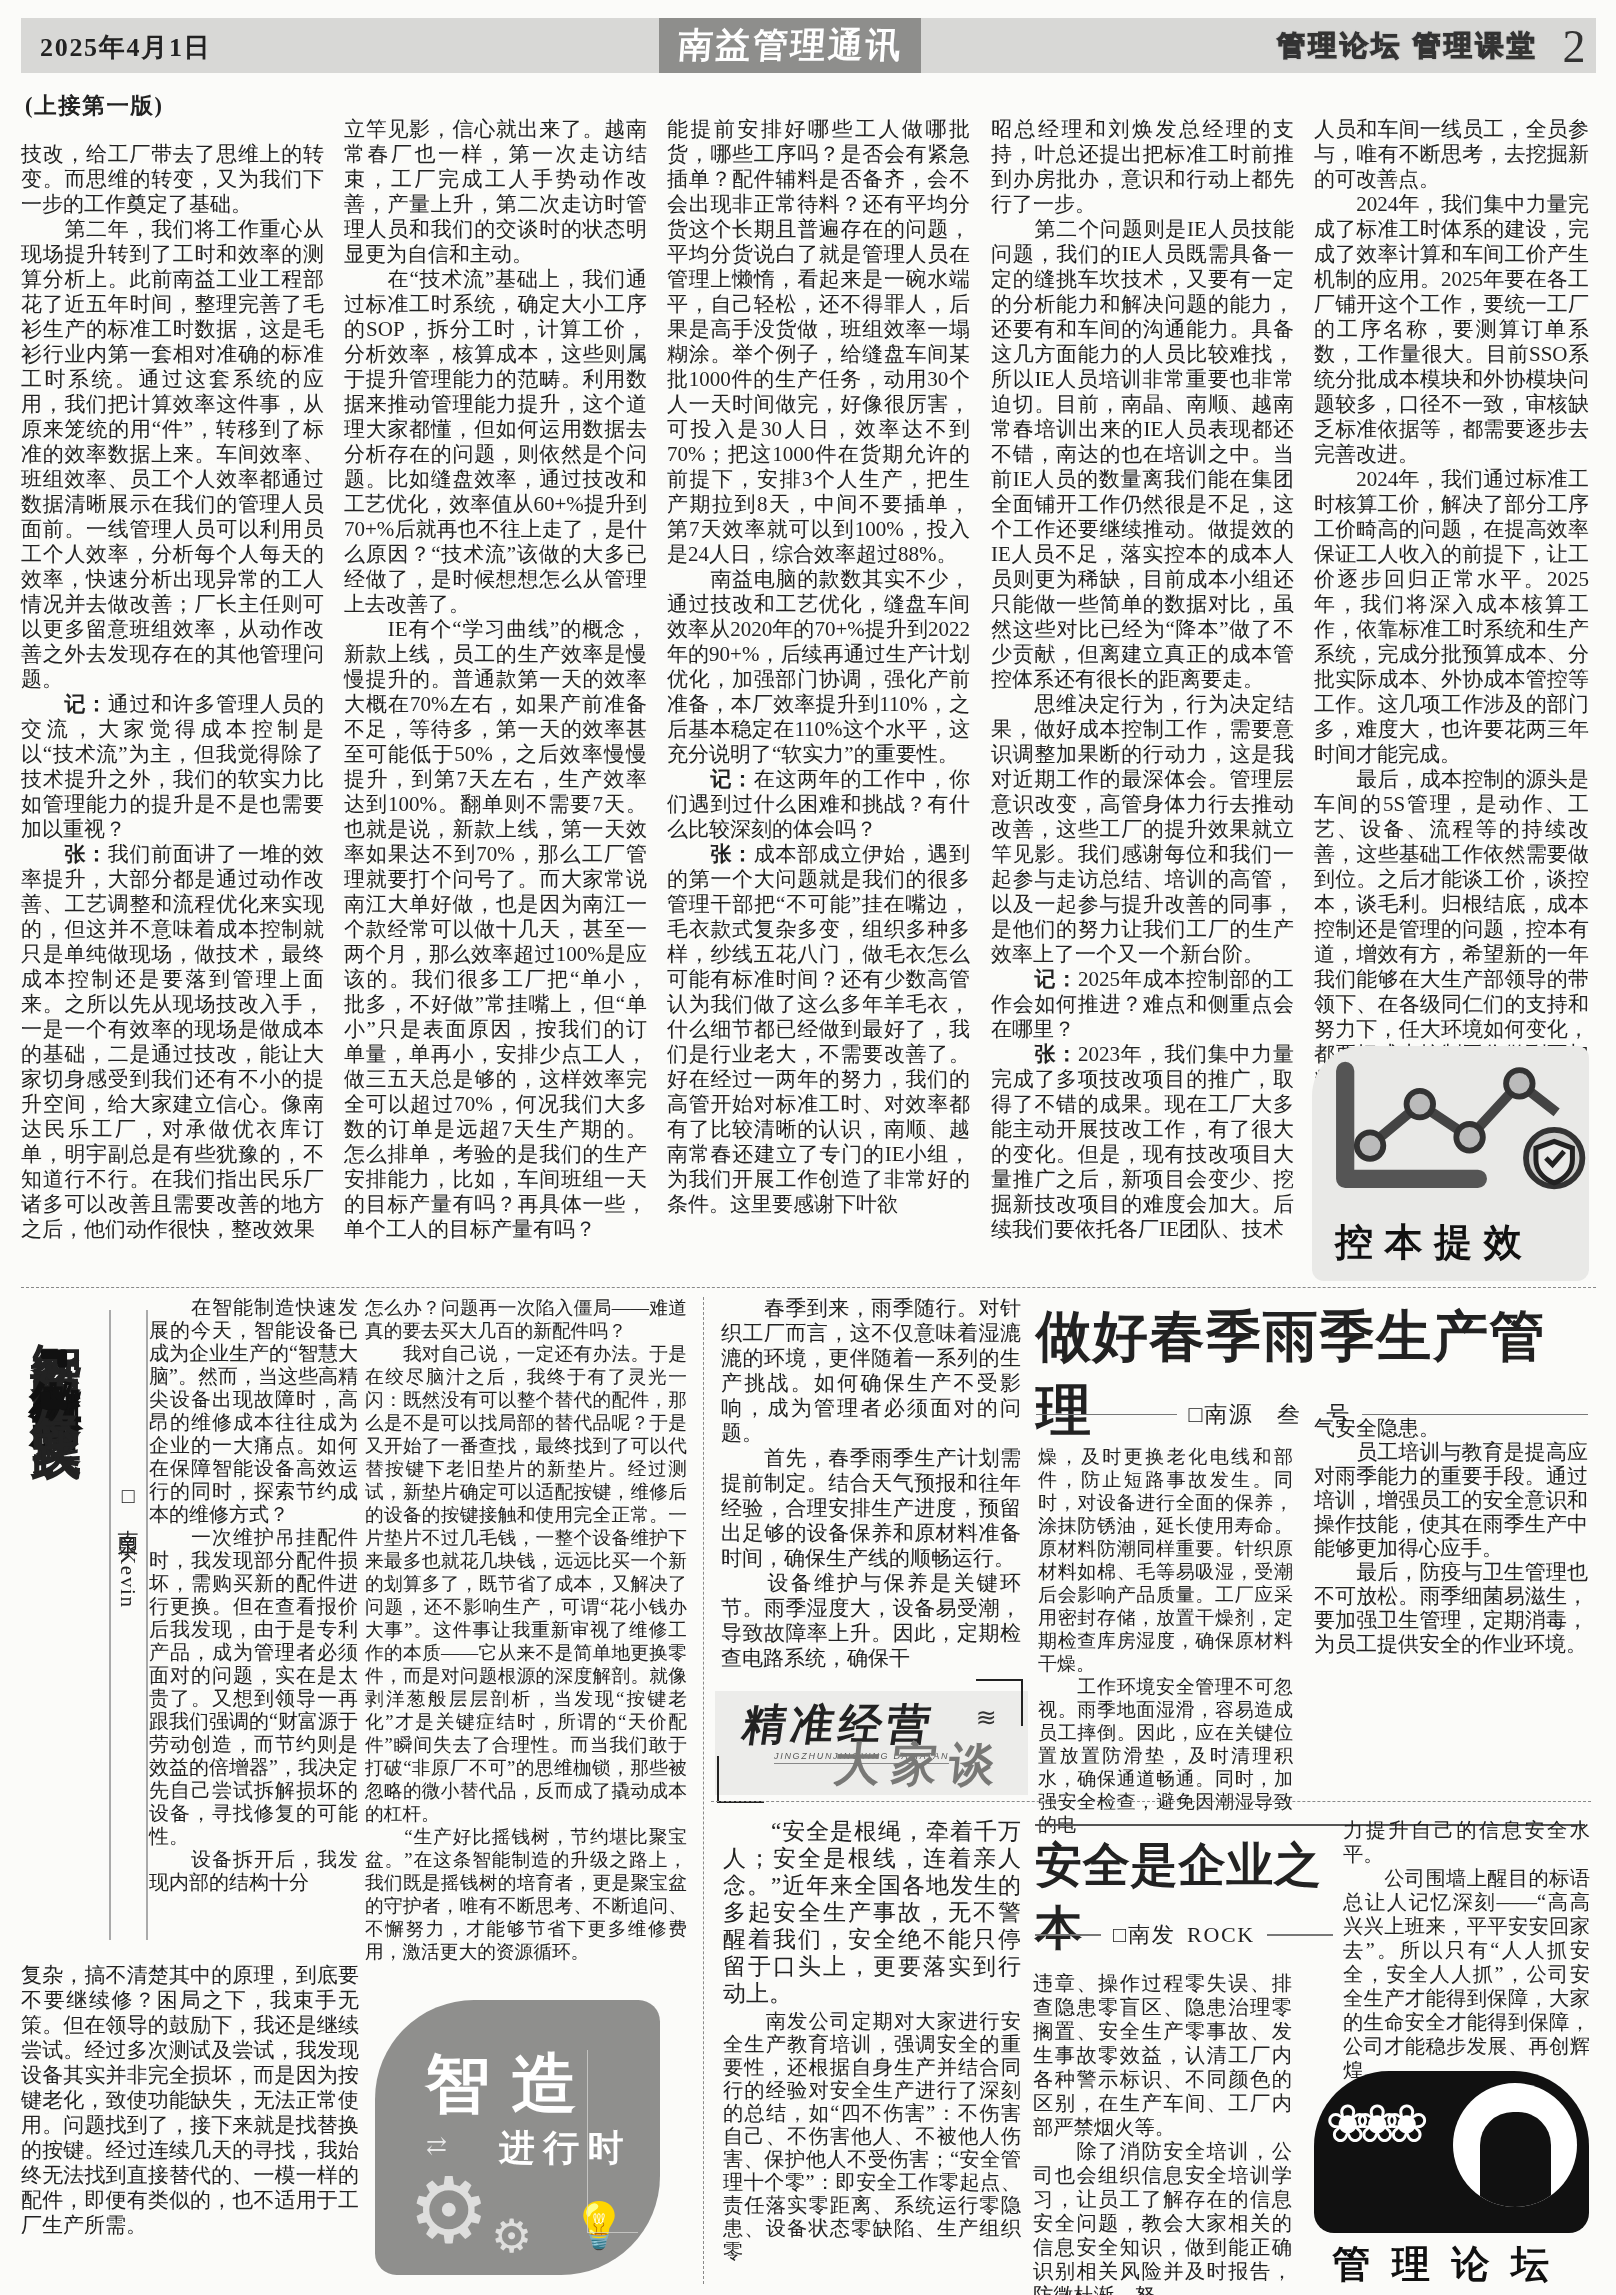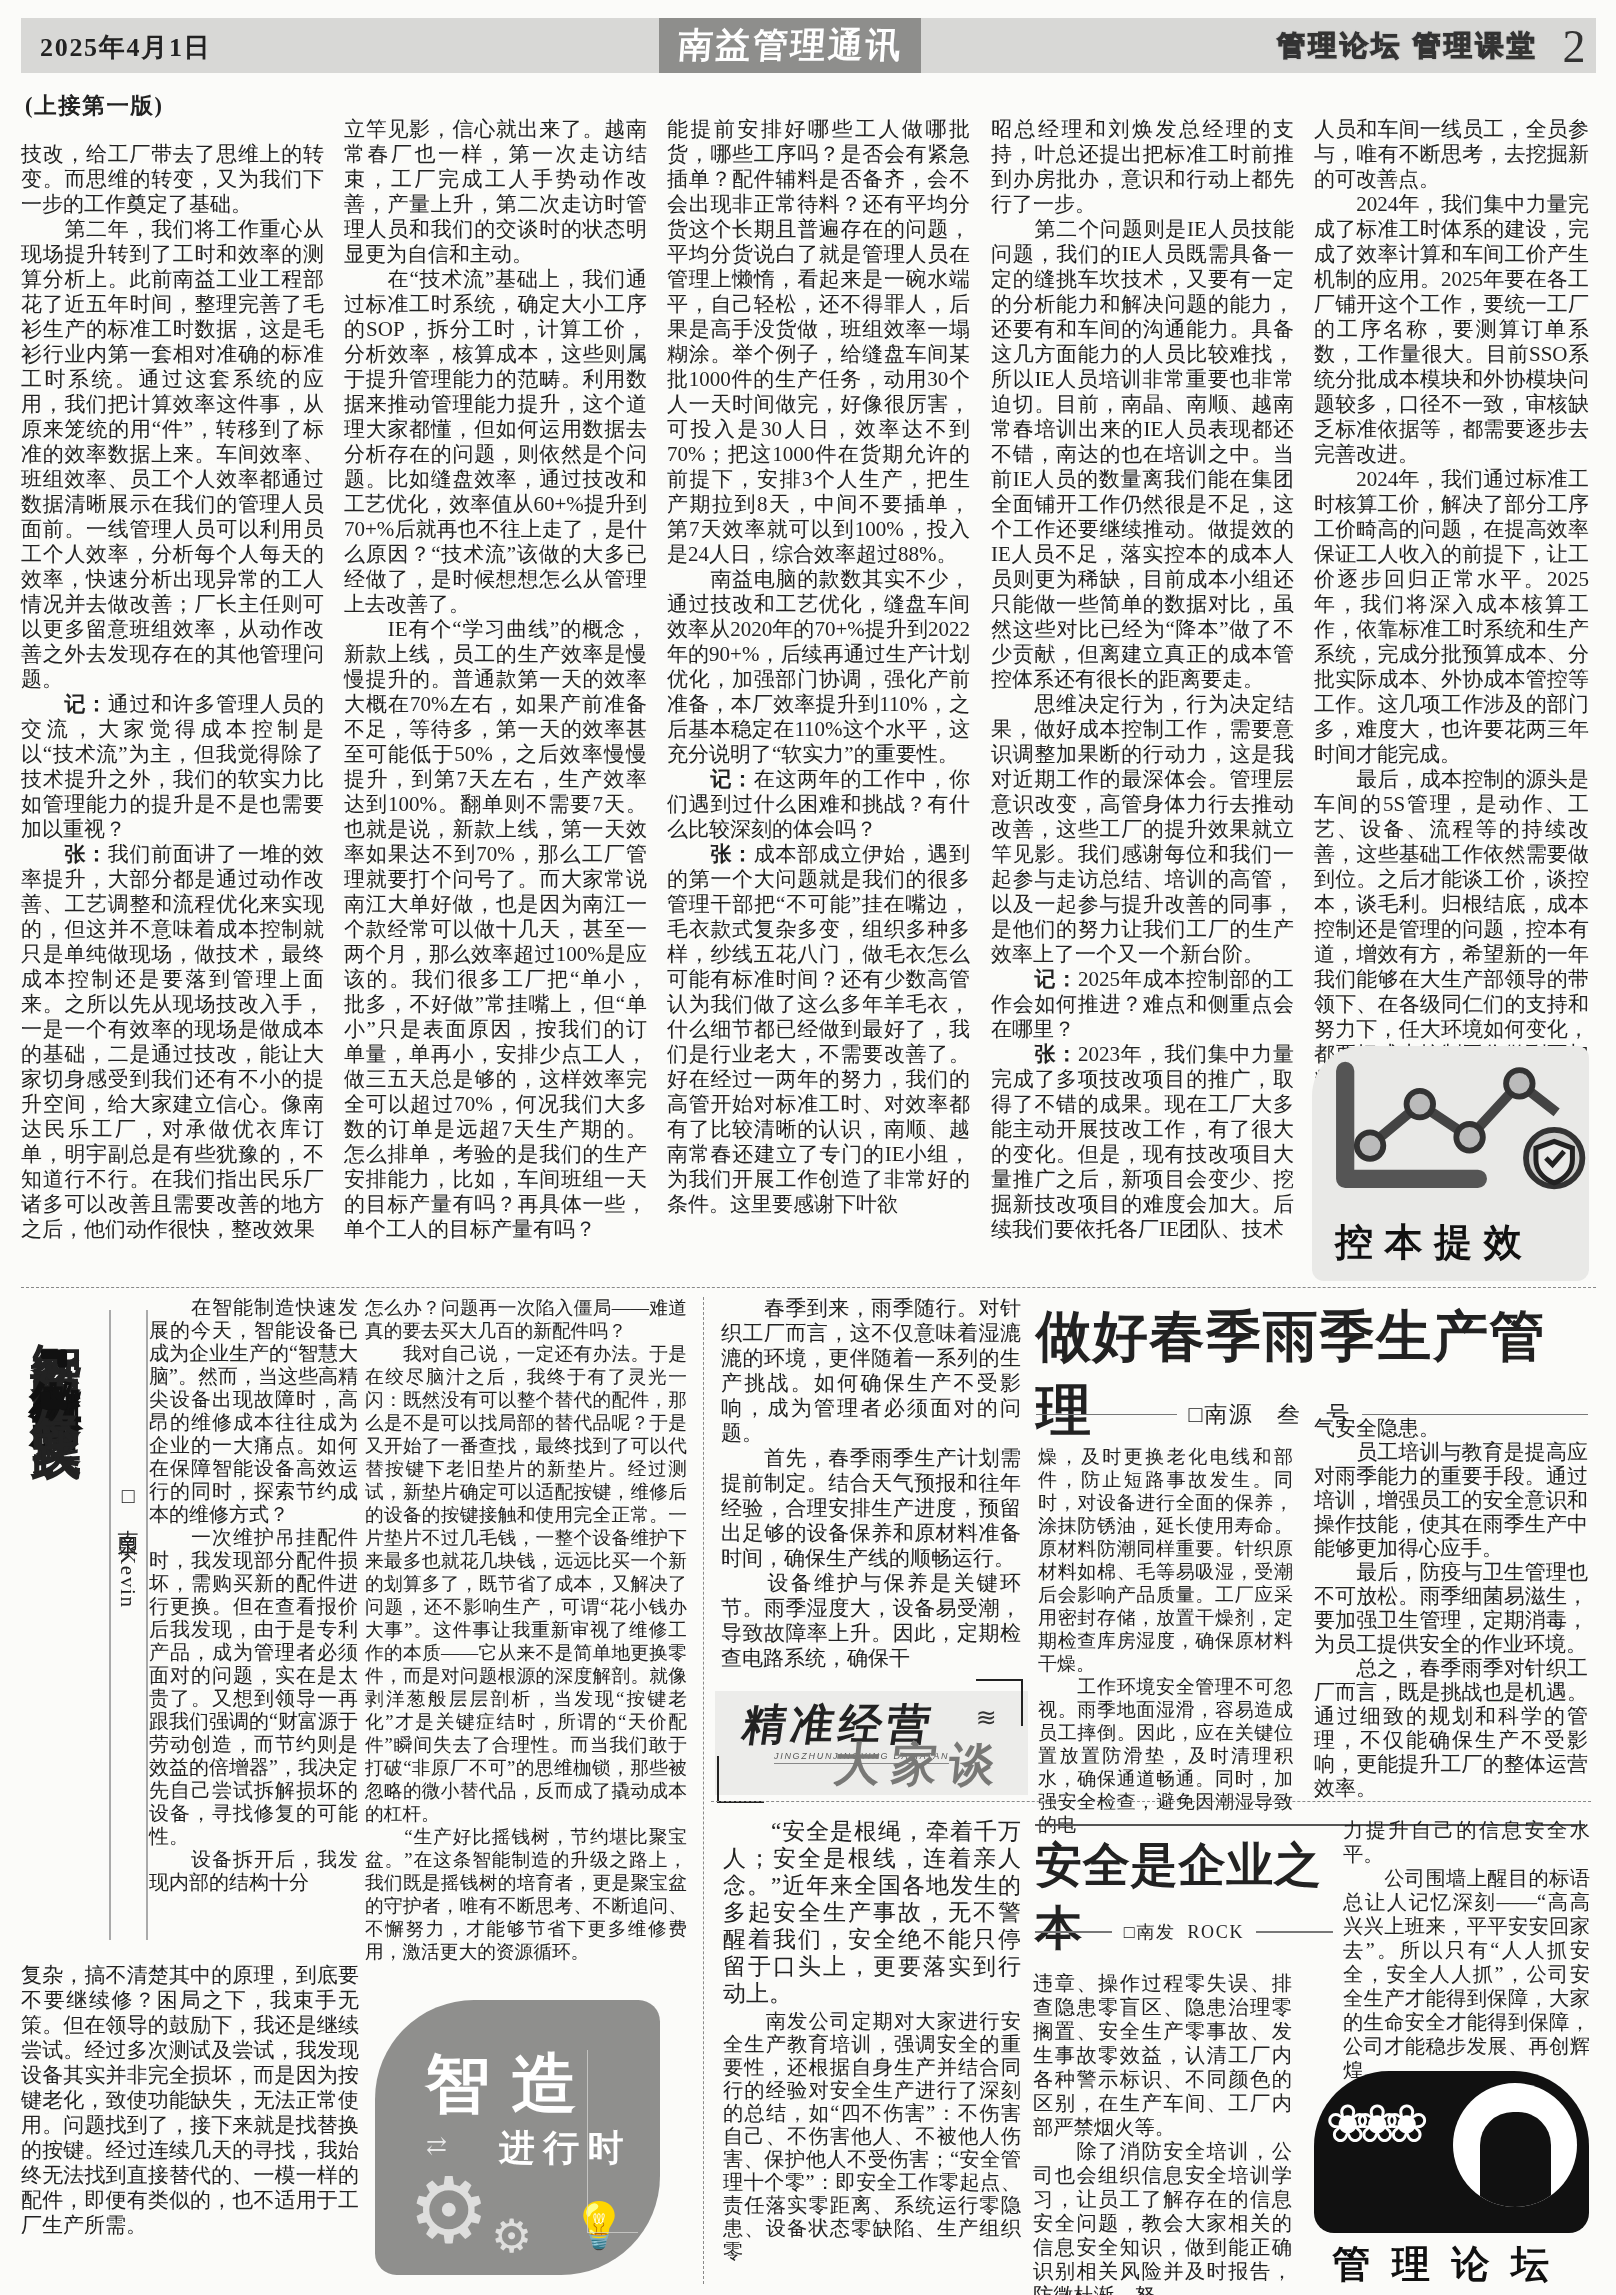--- a/index.html
+++ b/index.html
@@ -200,42 +200,41 @@
   <div class="ln" style="flex:1.6;"></div>
 </div>
 <div class="abs col spring-c2">
     <p>燥，及时更换老化电线和部件，防止短路事故发生。同时，对设备进行全面的保养，涂抹防锈油，延长使用寿命。原材料防潮同样重要。针织原材料如棉、毛等易吸湿，受潮后会影响产品质量。工厂应采用密封存储，放置干燥剂，定期检查库房湿度，确保原材料干燥。</p>
     <p>　　工作环境安全管理不可忽视。雨季地面湿滑，容易造成员工摔倒。因此，应在关键位置放置防滑垫，及时清理积水，确保通道畅通。同时，加强安全检查，避免因潮湿导致的电</p>
   </div>
 <div class="abs col spring-c3">
     <p>气安全隐患。</p>
     <p>　　员工培训与教育是提高应对雨季能力的重要手段。通过培训，增强员工的安全意识和操作技能，使其在雨季生产中能够更加得心应手。</p>
     <p>　　最后，防疫与卫生管理也不可放松。雨季细菌易滋生，要加强卫生管理，定期消毒，为员工提供安全的作业环境。</p>
-    <p>　　总之，春季雨季对针织工厂而言，既是挑战也是机遇。通过细致的规划和科学的管理，不仅能确保生产不受影响，更能提升工厂的整体运营效率。</p>
   </div>
 
 <div class="abs stamp">
   <div class="corn c-tr"></div>
   <div class="corn c-bl"></div>
   <div class="l1">精准经营</div>
   <div class="wave">≋</div>
   <div class="latin">JINGZHUNJINGYING DAJIATAN</div>
   <div class="l2">大家谈</div>
 </div>
 <div class="abs dash-h" style="left:711px;top:1801px;width:880px;"></div>
 
 <div class="abs col safety-c1-lead">
     <p>　　“安全是根绳，牵着千万人；安全是根线，连着亲人念。”近年来全国各地发生的多起安全生产事故，无不警醒着我们，安全绝不能只停留于口头上，更要落实到行动上。</p>
   </div>
 <div class="abs col safety-c1">
     <p>　　南发公司定期对大家进行安全生产教育培训，强调安全的重要性，还根据自身生产并结合同行的经验对安全生产进行了深刻的总结，如“四不伤害”：不伤害自己、不伤害他人、不被他人伤害、保护他人不受伤害；“安全管理十个零”：即安全工作零起点、责任落实零距离、系统运行零隐患、设备状态零缺陷、生产组织零</p>
   </div>
 <div class="abs thin-h" style="left:1035px;top:1824px;width:550px;"></div>
 <div class="abs safety-head">安全是企业之本</div>
-<div class="abs byrow" style="left:1035px;top:1920px;width:298px;font-size:18px;">
+<div class="abs byrow" style="left:1035px;top:1920px;width:298px;font-size:22px;">
   <div class="ln"></div>
   <span>□南发</span>
   <span style="padding-left:0;">ROCK</span>
   <div class="ln"></div>
 </div>
 <div class="abs col safety-c2">
     <p>违章、操作过程零失误、排查隐患零盲区、隐患治理零搁置、安全生产零事故、发生事故零效益，认清工厂内各种警示标识、不同颜色的区别，在生产车间、工厂内部严禁烟火等。</p>
     <p>　　除了消防安全培训，公司也会组织信息安全培训学习，让员工了解存在的信息安全问题，教会大家相关的信息安全知识，做到能正确识别相关风险并及时报告，防微杜渐，努</p>
   </div>
 <div class="abs col safety-c3">

